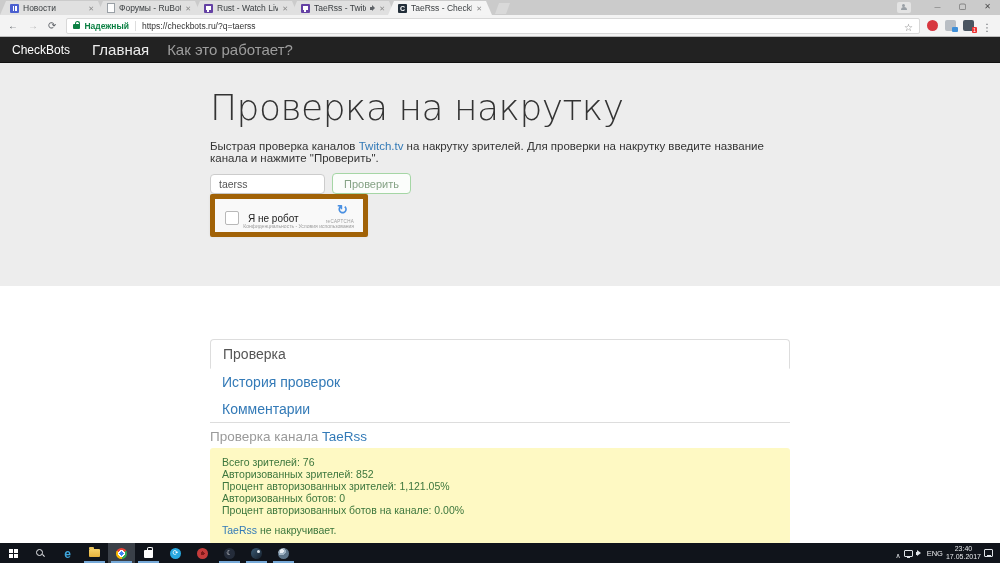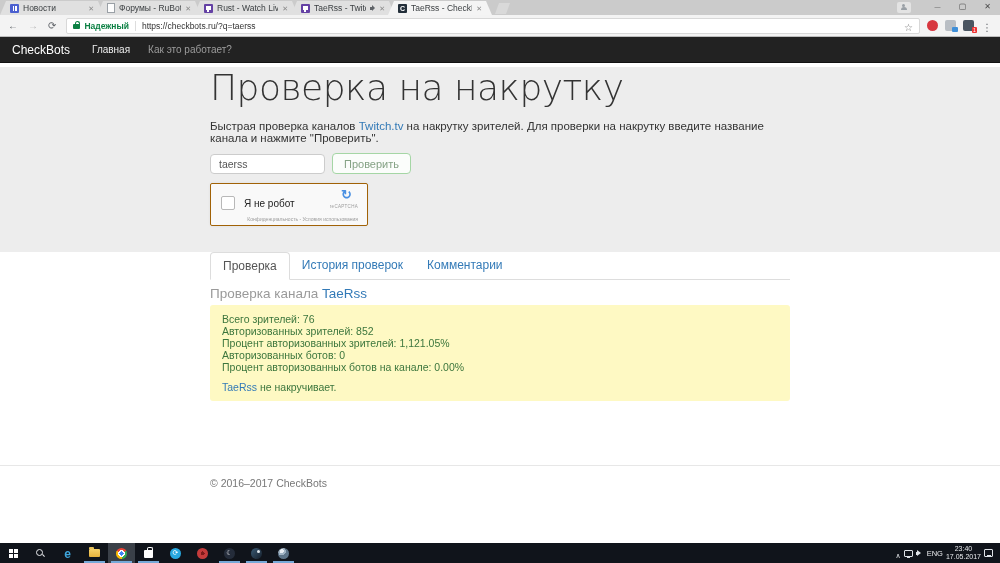--- a/index.html
+++ b/index.html
@@ -55,41 +55,41 @@
   .ext-proxy::after { content:""; position:absolute; right:-2px; bottom:-1px; width:6px; height:5px; background:#3f8fd8; border-radius:1px; }
   .ext-vk { width:11px; height:11px; border-radius:2px; background:#4a5561; }
   .badge-red { position:absolute; right:-3px; bottom:-2px; min-width:5px; padding:0 1px; height:6px; background:#e33; color:#fff; font-size:5px; line-height:6px; text-align:center; border-radius:1px; }
   .menu-dots { margin-left:8px; }
   .menu-dots::before { content:"⋮"; font-size:10px; color:#5f6368; }
 
   
   .viewport { position:absolute; top:37px; left:0; right:0; height:506px; background:#fff; overflow:hidden; }
   .site-navbar { height:26px; background:#222; border-bottom:1px solid #111; display:flex; align-items:center; padding:0 12px; }
   .brand { color:#fff; font-size:12px; margin-right:22px; }
-  .nav-link { font-size:10px; margin-right:18px; }
+  .nav-link { font-size:15px; margin-right:18px; }
   .nav-link.active { color:#ececec; }
   .nav-link.muted { color:#9d9d9d; }
 
   .container { width:580px; margin:0 auto; }
-  .jumbotron { height:185px; background:#ededed; }
+  .jumbotron { height:223px; background:#ededed; padding-top:20px; }
   .hero-title { font-family:"DejaVu Sans","Liberation Sans",sans-serif; font-weight:200; font-size:36px; letter-spacing:-0.5px; color:#333; margin:4px 0 12px; }
   .hero-desc { font-size:11.5px; color:#333; }
   a.link { color:#337ab7; text-decoration:none; }
   .search-row { margin-top:9px; display:flex; align-items:center; }
   .channel-input { width:115px; height:20px; border:1px solid #ccc; border-radius:4px; padding:0 8px; font-size:10.5px; color:#555; outline:none; font-family:inherit; }
   .check-btn { margin-left:7px; height:21px; padding:0 11px; background:#fbfdfb; border:1px solid #a5d6a5; border-radius:4px; color:#85a285; font-size:11px; font-family:inherit; }
-  .recaptcha { margin-top:9px; width:158px; height:43px; background:#f9f9f9; border:1px solid #a16207; border-radius:2px; position:relative; box-shadow:0 0 3px rgba(0,0,0,0.06); }
+  .recaptcha { margin-top:0; width:158px; height:43px; background:#f9f9f9; border:5px solid #a16207; border-radius:2px; position:relative; box-shadow:0 0 3px rgba(0,0,0,0.06); }
   .rc-checkbox { position:absolute; left:10px; top:12px; width:14px; height:14px; background:#fff; border:1px solid #b8b8b8; border-radius:2px; }
   .rc-label { position:absolute; left:33px; top:14px; font-size:10px; color:#212121; }
   .rc-logo { position:absolute; right:15px; top:3px; font-size:13px; font-weight:bold; color:#4a90e2; }
   .rc-logo::before { content:"↻"; }
   .rc-brand { position:absolute; right:9px; top:20px; font-size:4.5px; color:#9b9b9b; letter-spacing:0.3px; }
   .rc-terms { position:absolute; right:9px; bottom:3px; font-size:5px; color:#9b9b9b; }
 
-  .tabs-nav { border-bottom:1px solid #ddd; display:flex; font-size:12px; }
+  .tabs-nav { margin-top:53px; border-bottom:1px solid #ddd; display:flex; font-size:14px;flex-direction:column; }
   .tab-item { padding:6px 12px; margin-bottom:-1px; color:#337ab7; }
   .tab-item.active { background:#fff; border:1px solid #ddd; border-bottom:1px solid #fff; border-radius:4px 4px 0 0; color:#555; }
   .channel-heading { margin:6px 0 4px; font-size:13.5px; font-weight:normal; color:#9a9a9a; }
   .alert-success { background:#fef9c3; border-radius:3px; padding:8px 12px; color:#3c763d; font-size:10.5px; }
   .alert-success .stat-row { line-height:12px; }
   .verdict { margin-top:8px; line-height:12px; }
   .site-footer { margin-top:64px; border-top:1px solid #e7e7e7; }
   .footer-inner { padding:11px 0; font-size:10.5px; color:#777; display:flex; }
   .feedback { margin-left:30px; }
 

